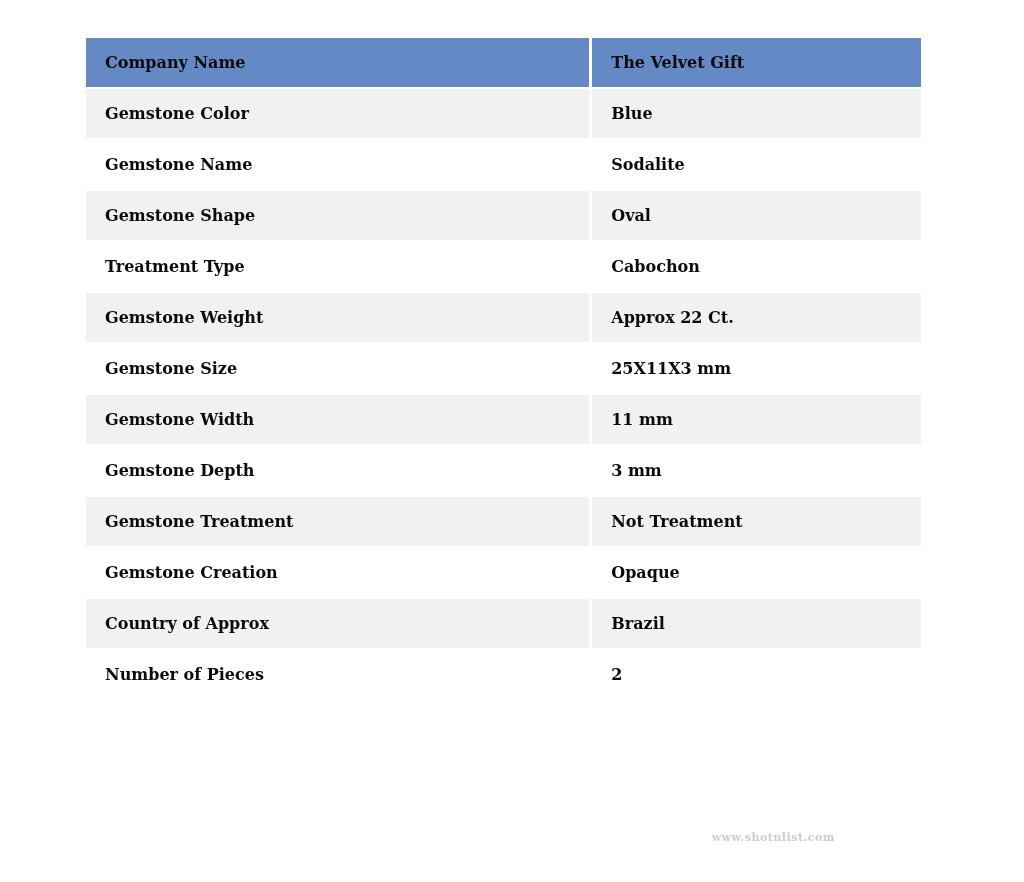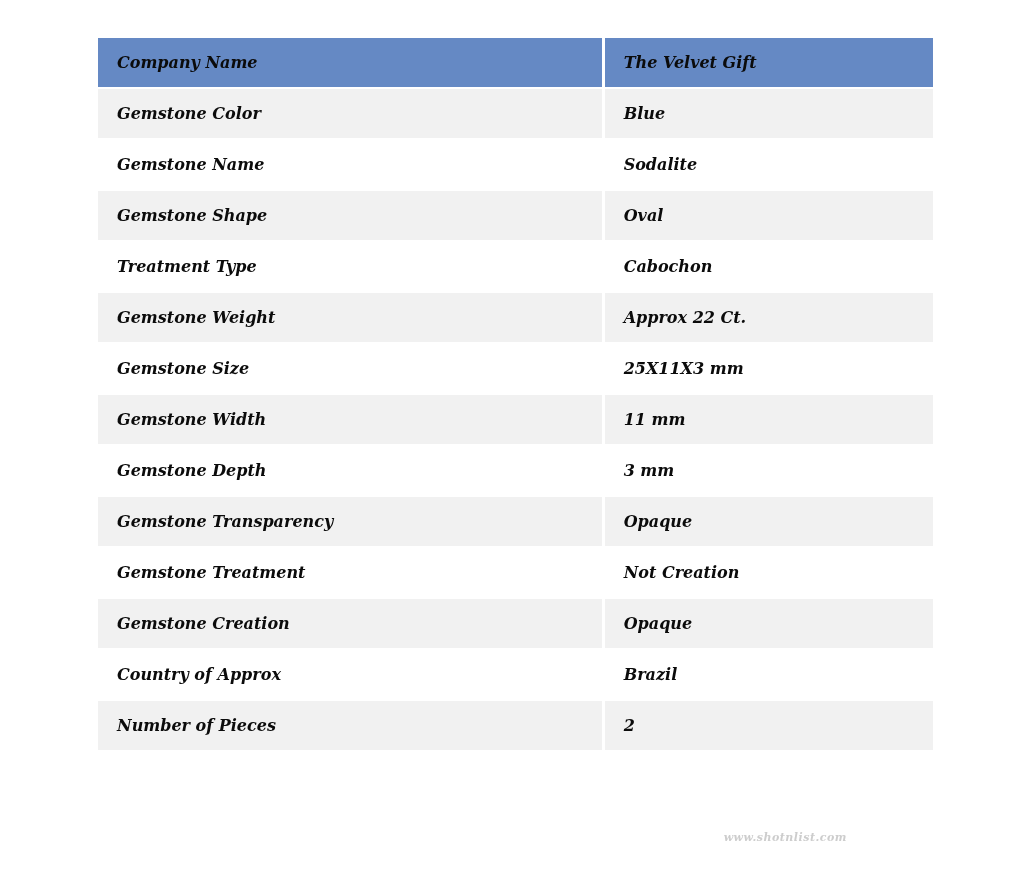--- a/index.html
+++ b/index.html
@@ -6,22 +6,22 @@
   html, body {
     width: 1024px;
     height: 882px;
     background: #ffffff;
     font-family: "DejaVu Serif", serif;
     position: relative;
     overflow: hidden;
   }
   .canvas {
     position: absolute;
-    left: 12px; top: 0;
-    width: 924px; height: 882px; font-style: italic;
+    left: 0; top: 0;
+    width: 924px; height: 882px;
   }
   table.spec-table {
     position: absolute;
     left: 83px;
     top: 36px;
     border-collapse: separate;
     border-spacing: 3px 2px;
     table-layout: fixed;
   }
   table.spec-table th,
@@ -100,26 +100,22 @@
         </tr>
         <tr>
           <td>Gemstone Width</td>
           <td>11 mm</td>
         </tr>
         <tr>
           <td>Gemstone Depth</td>
           <td>3 mm</td>
         </tr>
         <tr>
-          <td>Gemstone Transparency</td>
-          <td>Opaque</td>
-        </tr>
-        <tr>
           <td>Gemstone Treatment</td>
-          <td>Not Creation</td>
+          <td>Not Treatment</td>
         </tr>
         <tr>
           <td>Gemstone Creation</td>
           <td>Opaque</td>
         </tr>
         <tr>
           <td>Country of Approx</td>
           <td>Brazil</td>
         </tr>
         <tr>

